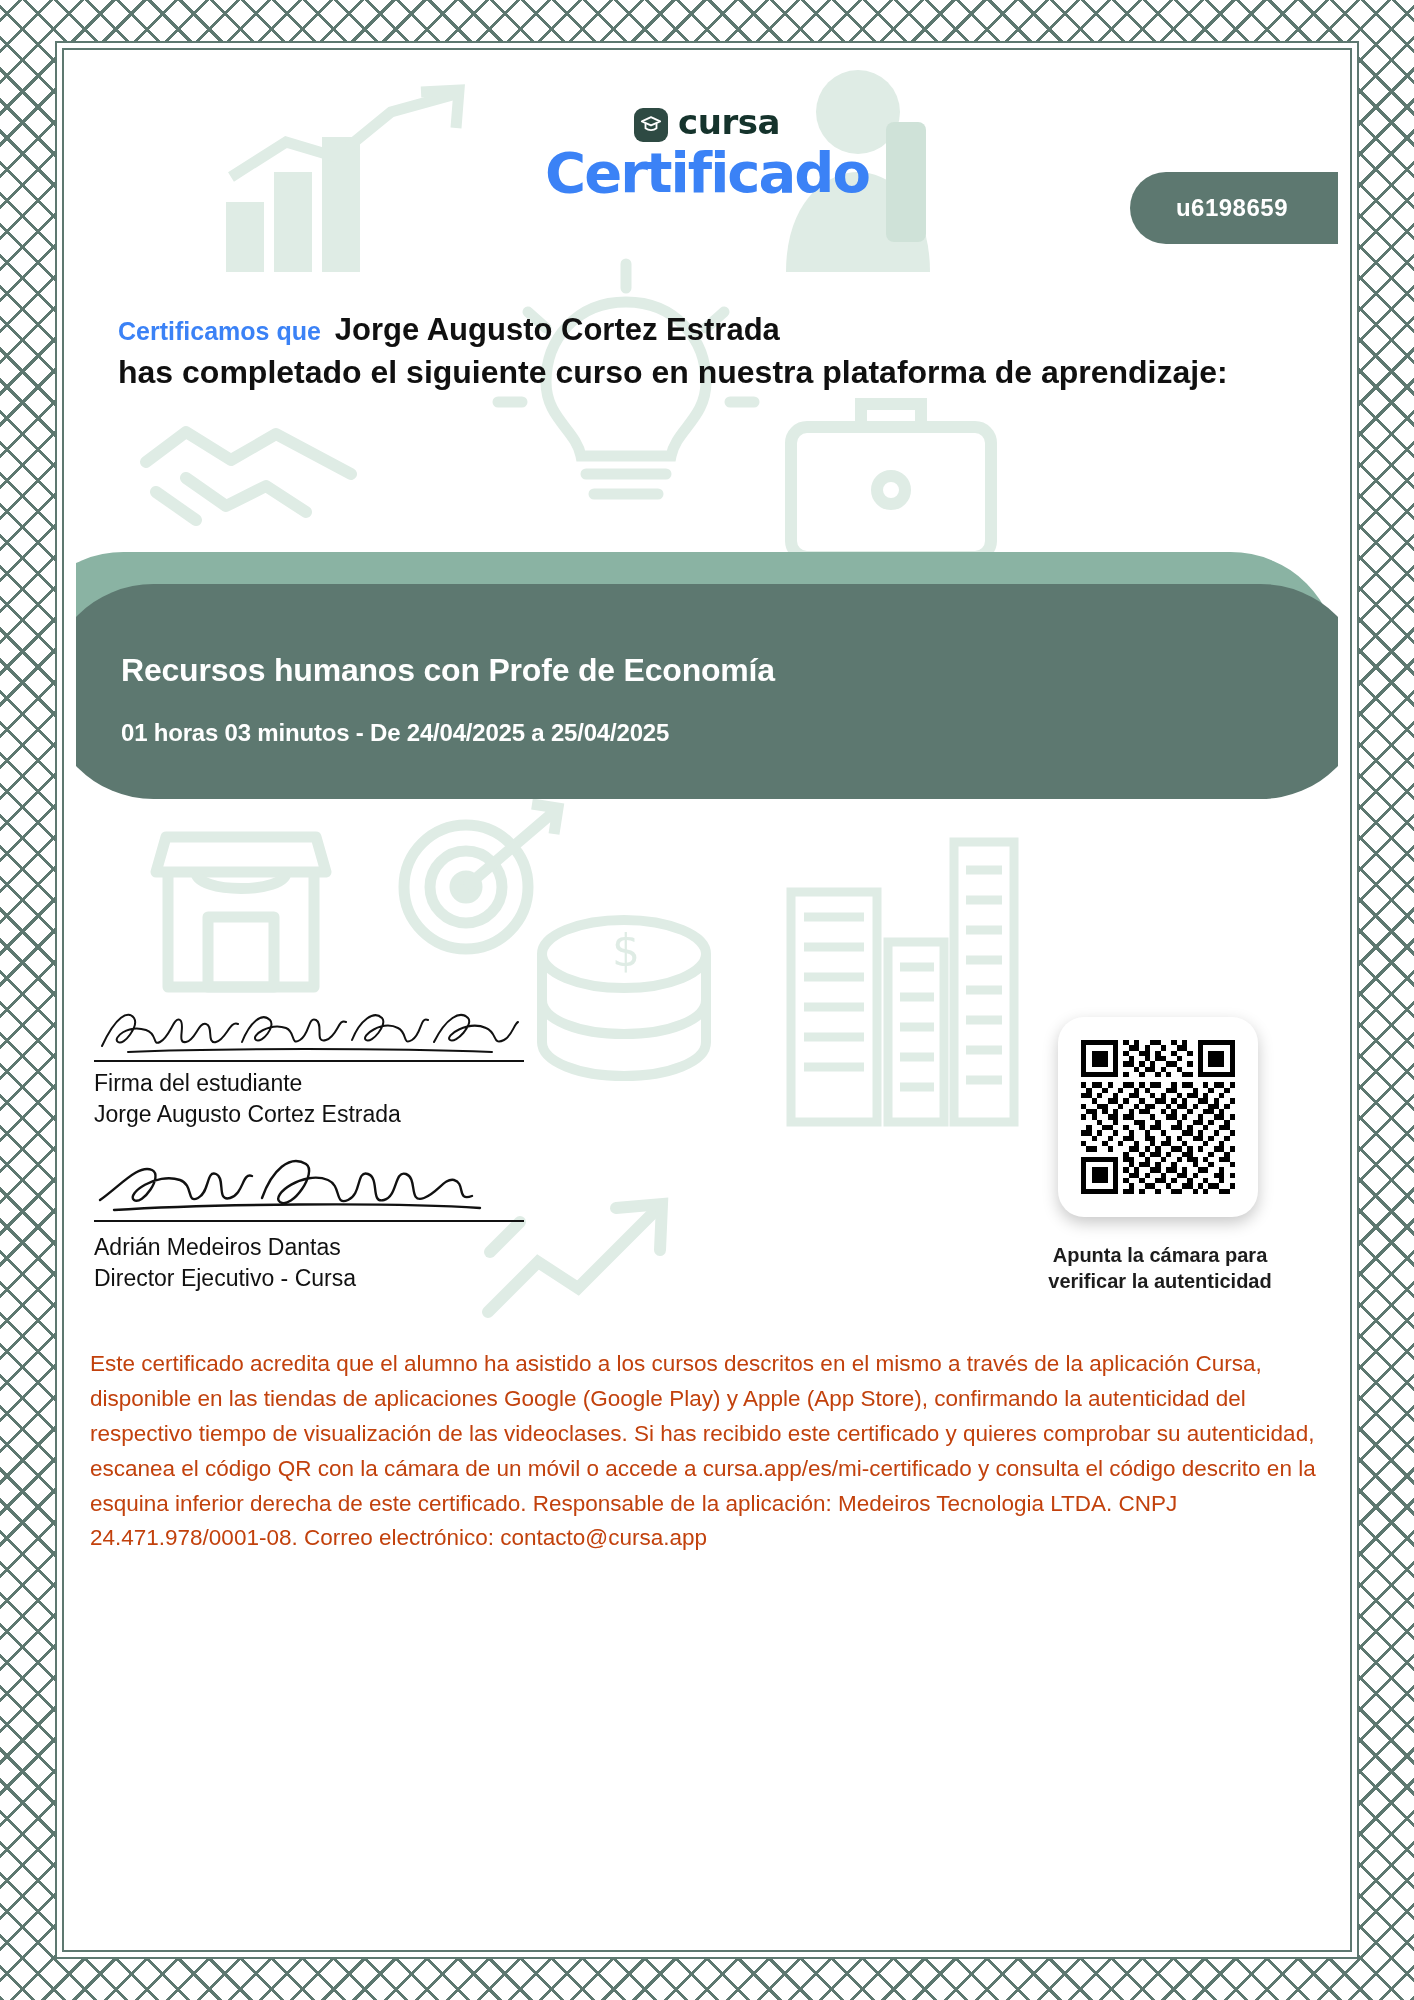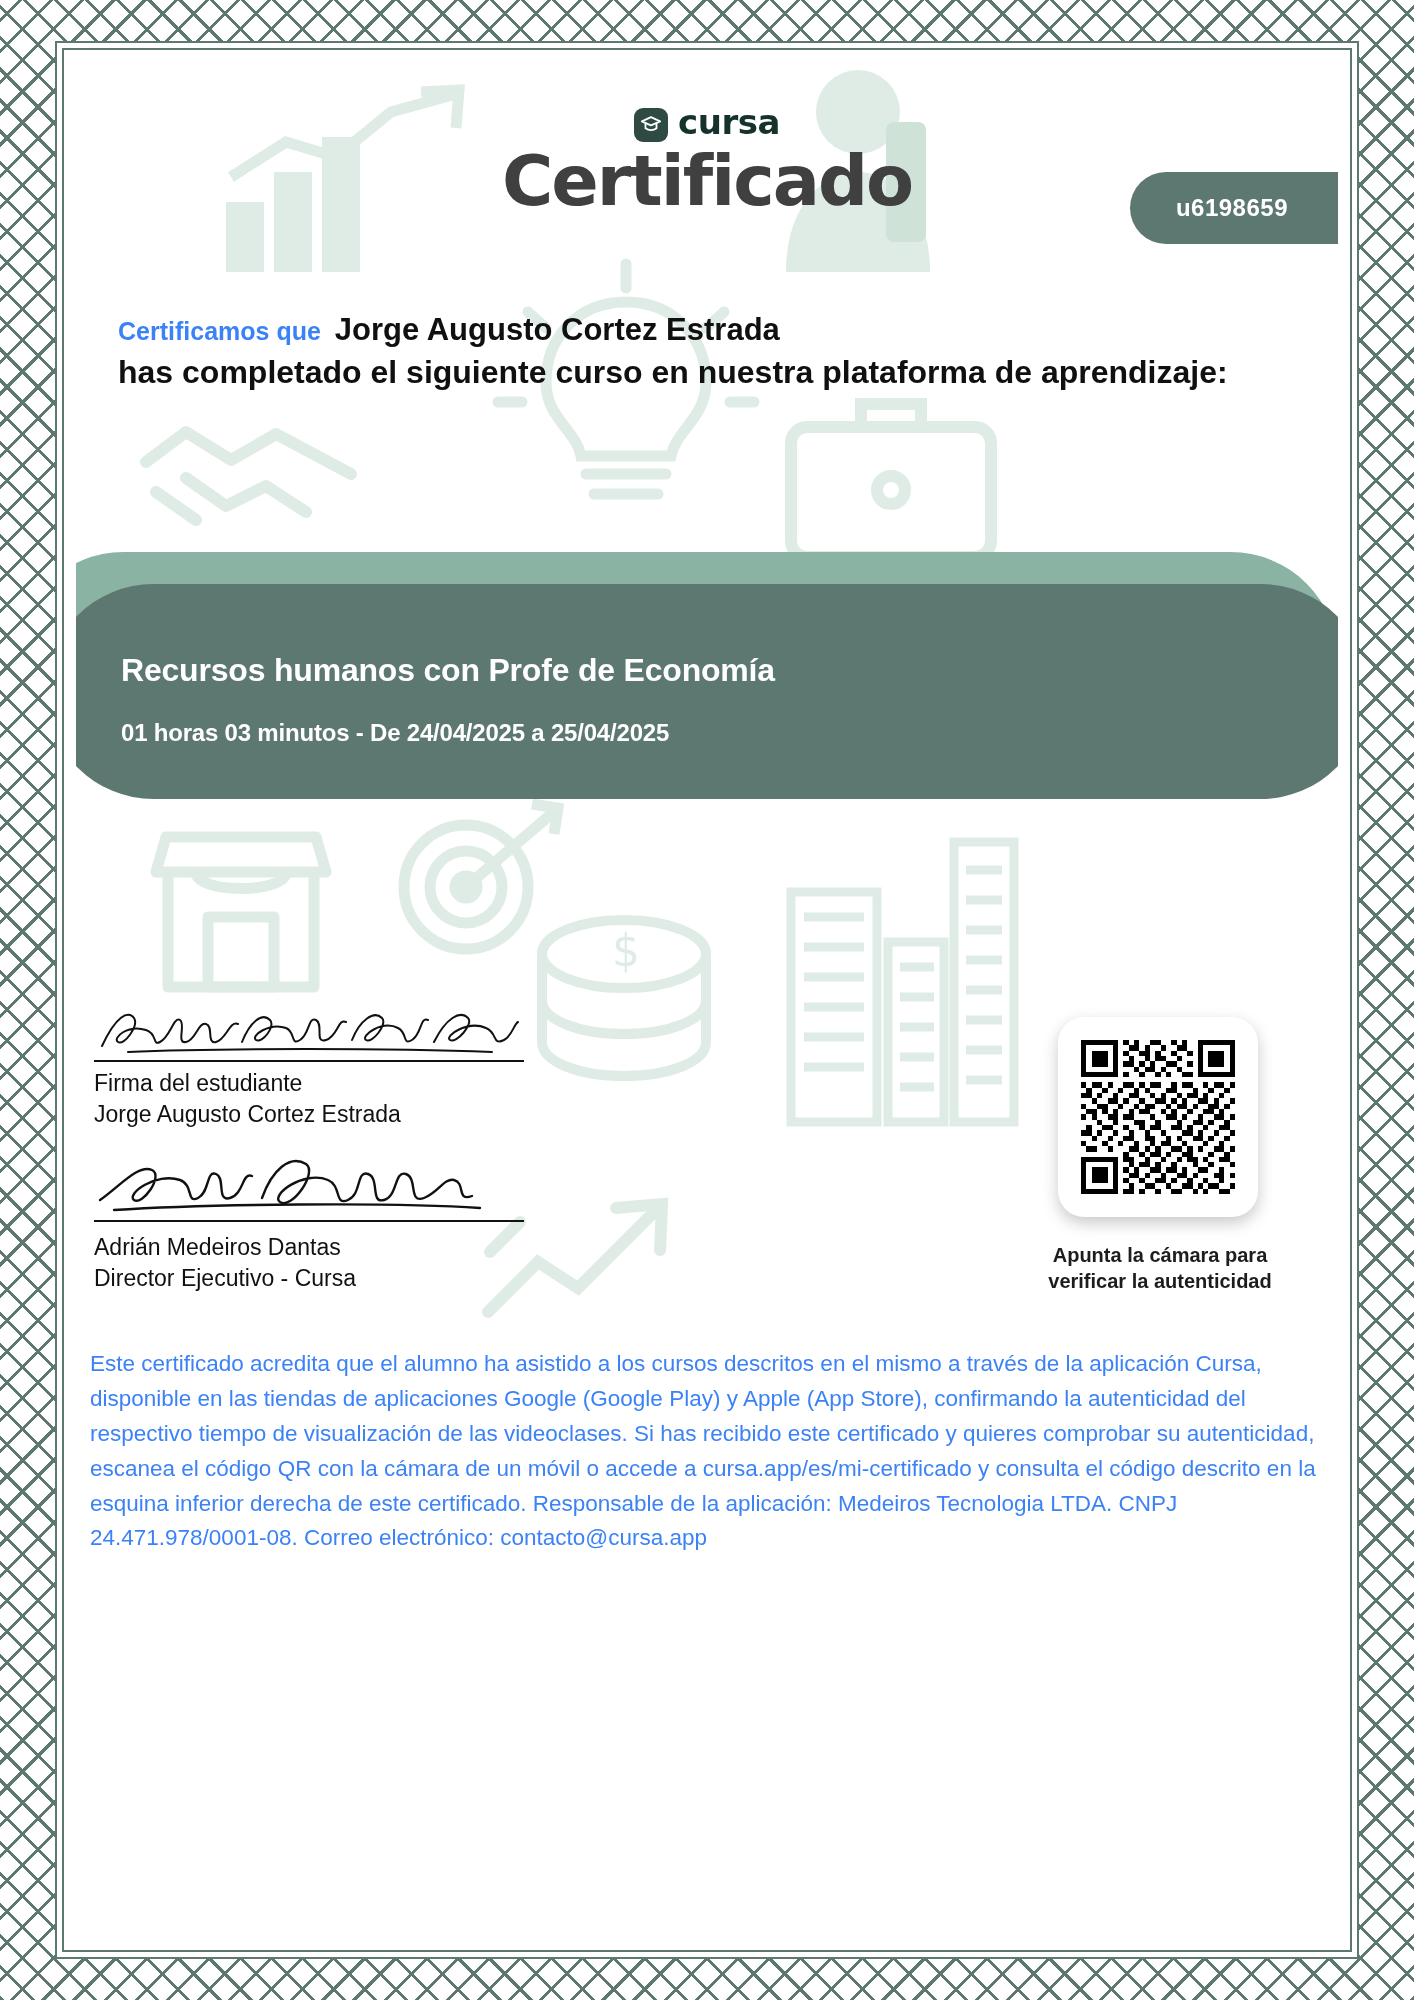--- a/index.html
+++ b/index.html
@@ -81,24 +81,24 @@
     color: #15332c;
     letter-spacing: -0.5px;
     font-family: "DejaVu Sans", sans-serif;
   }
 
   .title {
     position: absolute;
     top: 78px;
     left: 0; right: 0;
     text-align: center;
-    font-size: 70px;
+    font-size: 56px;
     font-weight: bold;
     letter-spacing: -2px;
-    color: #404040;
+    color: #3b82f6;
     font-family: "DejaVu Sans", sans-serif;
   }
 
   .code-badge {
     position: absolute;
     right: -10px;
     top: 110px;
     background: #5d7870;
     color: #ffffff;
     font-size: 24px;
@@ -222,21 +222,21 @@
   }
 
   
   .footer {
     position: absolute;
     left: 14px;
     right: 14px;
     top: 1285px;
     font-size: 22.5px;
     line-height: 1.55;
-    color: #3b82f6;
+    color: #c2410c;
   }
 </style>
 </head>
 <body>
 
 <div class="certificate">
 
   <div class="border-pattern"></div>
   <div class="border-mask-inner"></div>
 

